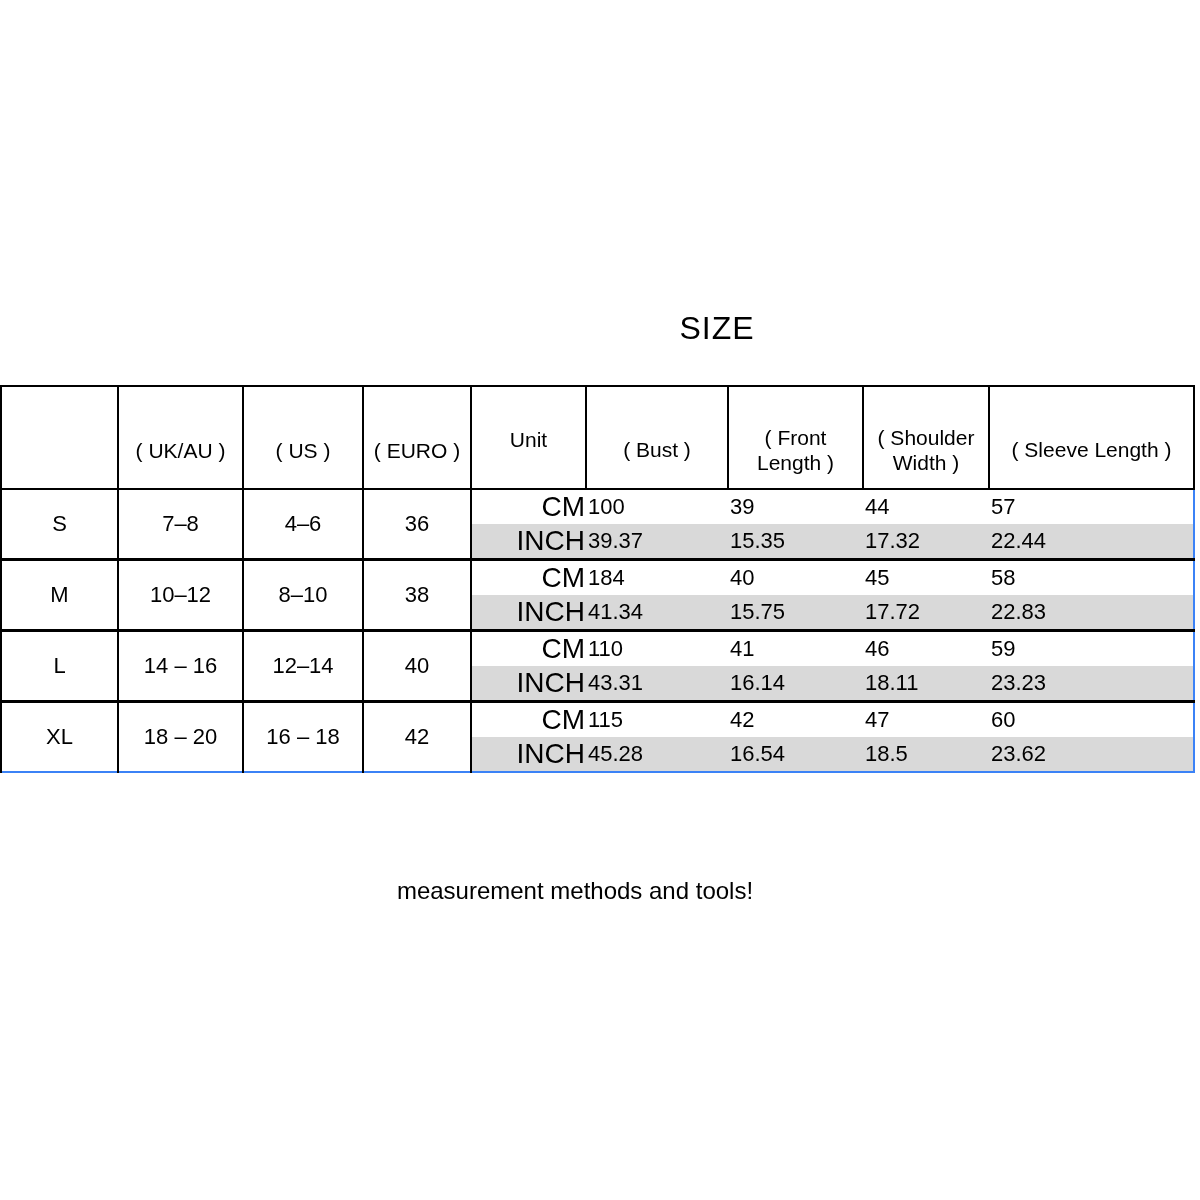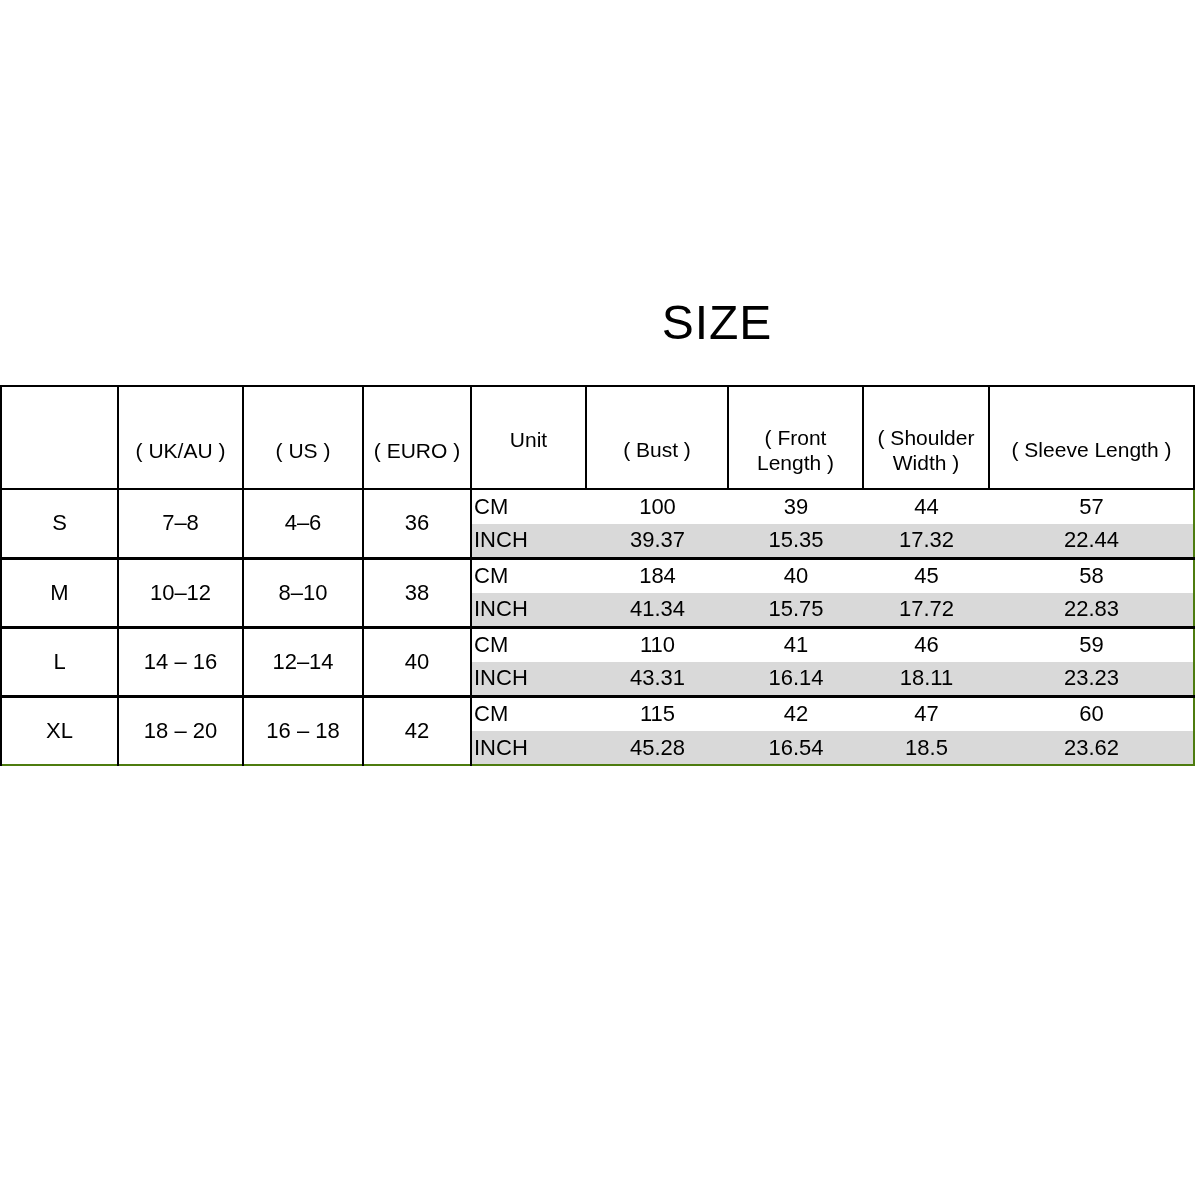--- a/index.html
+++ b/index.html
@@ -9,37 +9,37 @@
   }
   body {
     width: 1200px;
     height: 1200px;
     position: relative;
     font-family: "Liberation Sans", sans-serif;
     color: #000000;
   }
   .page-title {
     position: absolute;
-    top: 295px;
+    top: 310px;
     left: 717px;
     transform: translateX(-50%);
-    font-size: 48px;
+    font-size: 32px;
     font-weight: 500;
     letter-spacing: 1px;
     white-space: nowrap;
   }
   .table-wrap {
     position: absolute;
     top: 385px;
     left: 0;
   }
   table.size-table {
     border-collapse: collapse;
     table-layout: fixed;
-    border: 2px solid #4d7c0f;
+    border: 2px solid #3b82f6;
   }
   .size-table th, .size-table td {
     margin: 0;
     vertical-align: middle;
     font-weight: normal;
   }
   
   tr.hdr { height: 103px; }
   tr.hdr th {
     border: 2px solid #000;
@@ -55,26 +55,26 @@
   td.lcell {
     border-left: 2px solid #000;
     border-right: 2px solid #000;
     text-align: center;
     font-size: 22px;
     background: #fff;
   }
   
   td.ucell {
     border-left: 2px solid #000;
+    text-align: right;
+    padding-left: 2px;
+    font-size: 28px;
+  }
+  td.ncell {
     text-align: left;
-    padding-left: 2px;
-    font-size: 22px;
-  }
-  td.ncell {
-    text-align: center;
     padding-left: 2px;
     font-size: 22px;
   }
   tr.r-cm { height: 35px; }
   tr.r-inch { height: 34px; }
   tr.r-cm td { background-color: #ffffff; }
   td.stripe { background-color: #d9d9d9 !important; margin-left: 17px; }
   
   tr.grp-top > td { border-top: 3px solid #000; }
   .remark {
@@ -192,13 +192,14 @@
       <td class="ncell stripe">45.28</td>
       <td class="ncell stripe">16.54</td>
       <td class="ncell stripe">18.5</td>
       <td class="ncell stripe">23.62</td>
     </tr>
   </tbody>
     </table>
 </div>
 
 <div class="remark">
+  <div>measurement methods and tools!</div>
 </div>
 
 </body></html>

